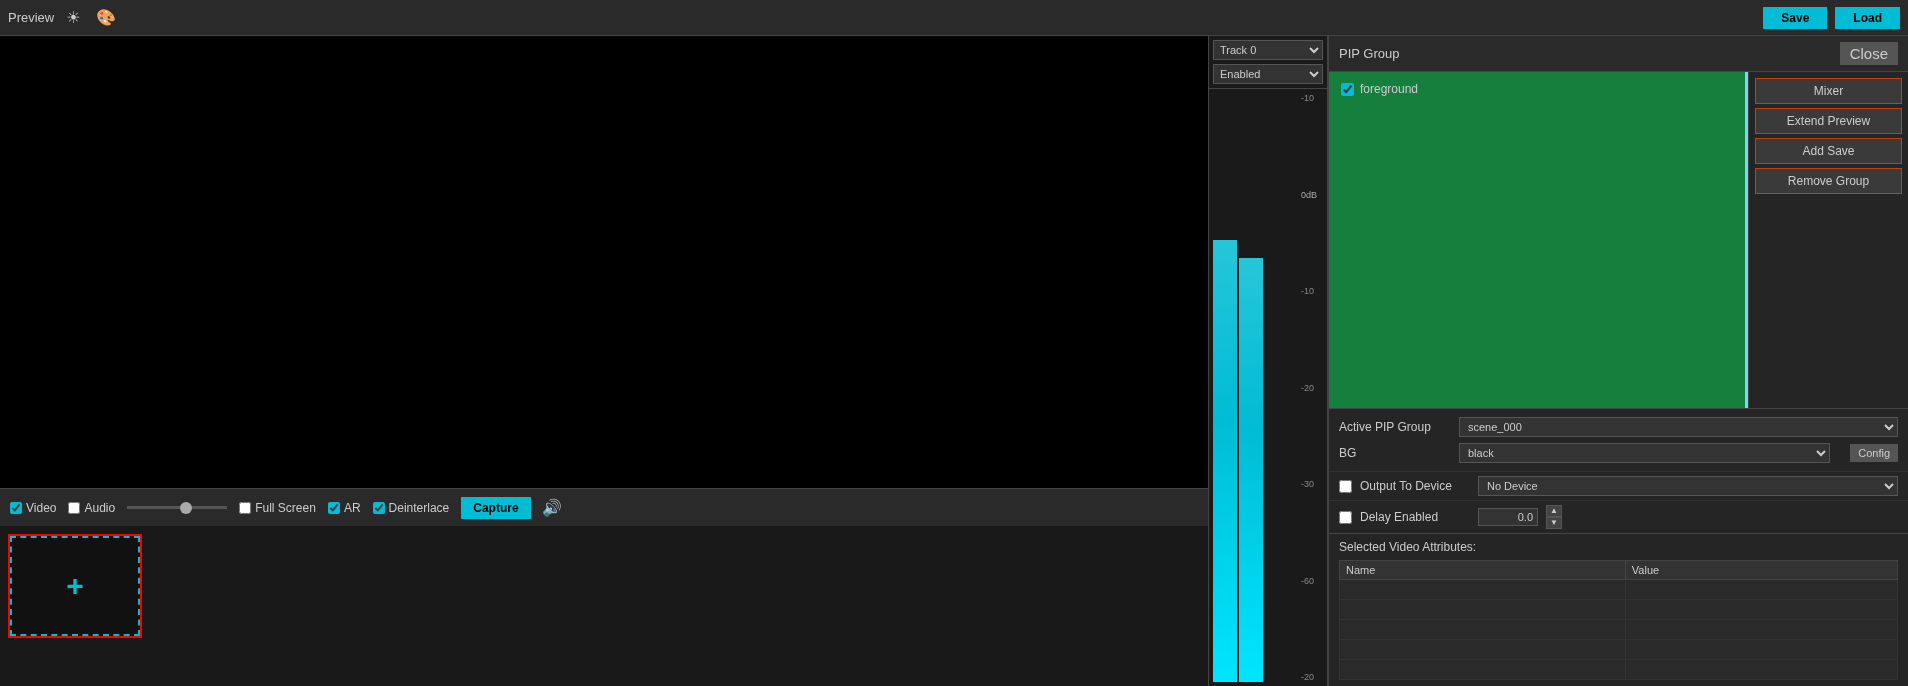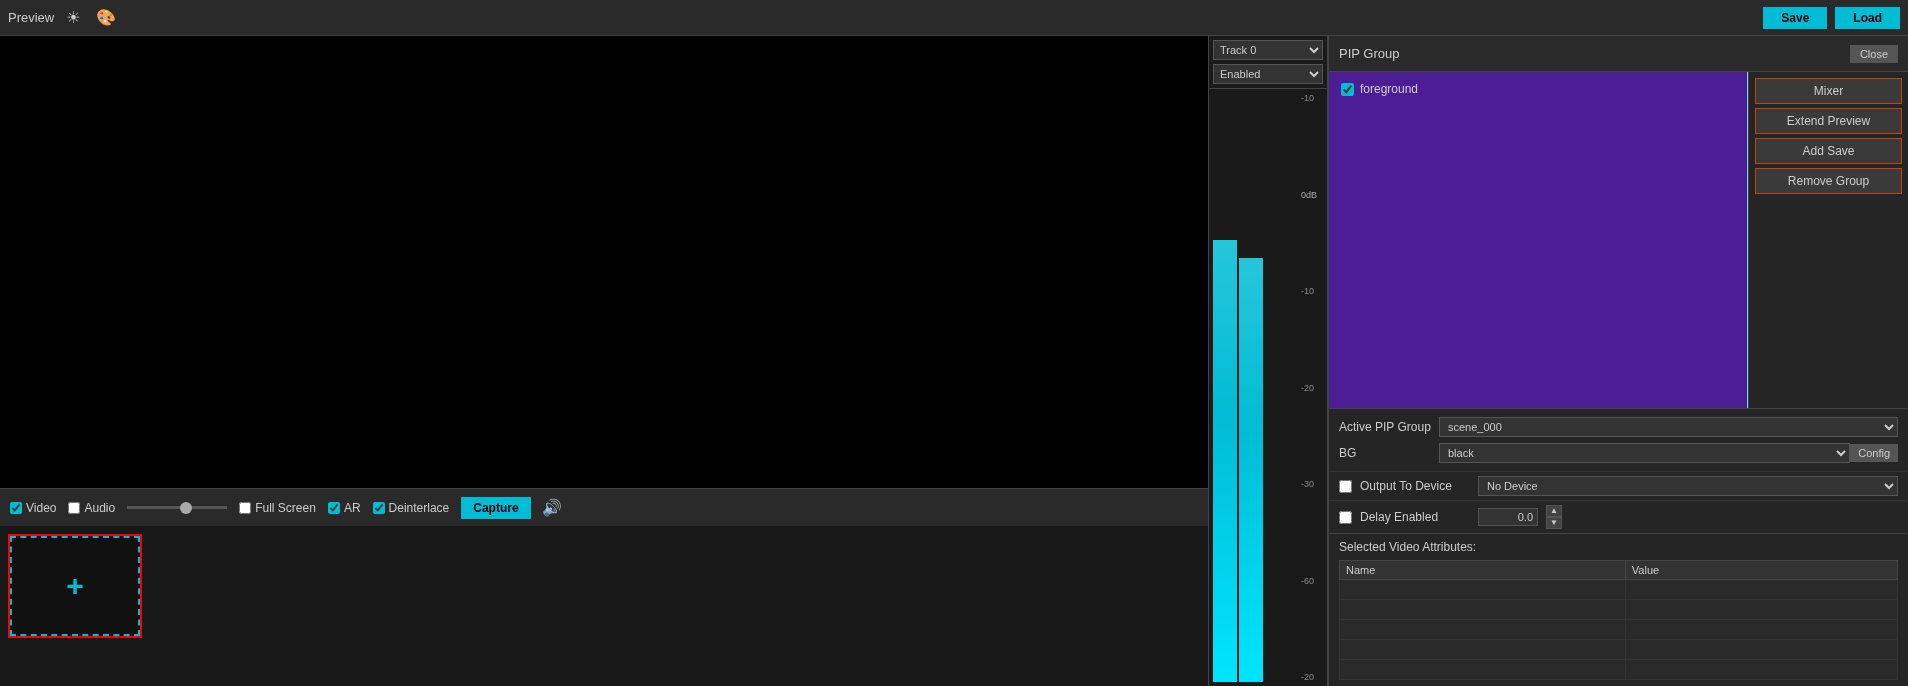--- a/index.html
+++ b/index.html
@@ -211,29 +211,29 @@
       color: #ccc;
       font-size: 13px;
       flex: 1;
     }
     .btn-close {
       background: #555;
       border: none;
       color: #ccc;
       padding: 3px 10px;
       cursor: pointer;
-      font-size: 11px;
+      font-size: 15px;
     }
 
     
     .pip-tree {
       flex: 1;
-      background: #4c1d95;
+      background: #15803d;
       padding: 8px;
-      border-right: 1px solid #7dd3fc;
+      border-right: 3px solid #7dd3fc;
     }
     .pip-tree-item {
       display: flex;
       align-items: center;
       gap: 6px;
       color: #ccc;
       padding: 2px 4px;
     }
     .pip-tree-item input[type="checkbox"] {
       accent-color: #00bcd4;
@@ -244,21 +244,21 @@
       padding: 8px 10px;
       display: flex;
       flex-direction: column;
       gap: 6px;
       border-top: 1px solid #444;
       flex-shrink: 0;
     }
     .settings-row {
       display: flex;
       align-items: center;
-      gap: 0;
+      gap: 20px;
     }
     .settings-label {
       color: #ccc;
       min-width: 100px;
     }
     .settings-select {
       background: #333;
       border: 1px solid #555;
       color: #ccc;
       font-size: 11px;

